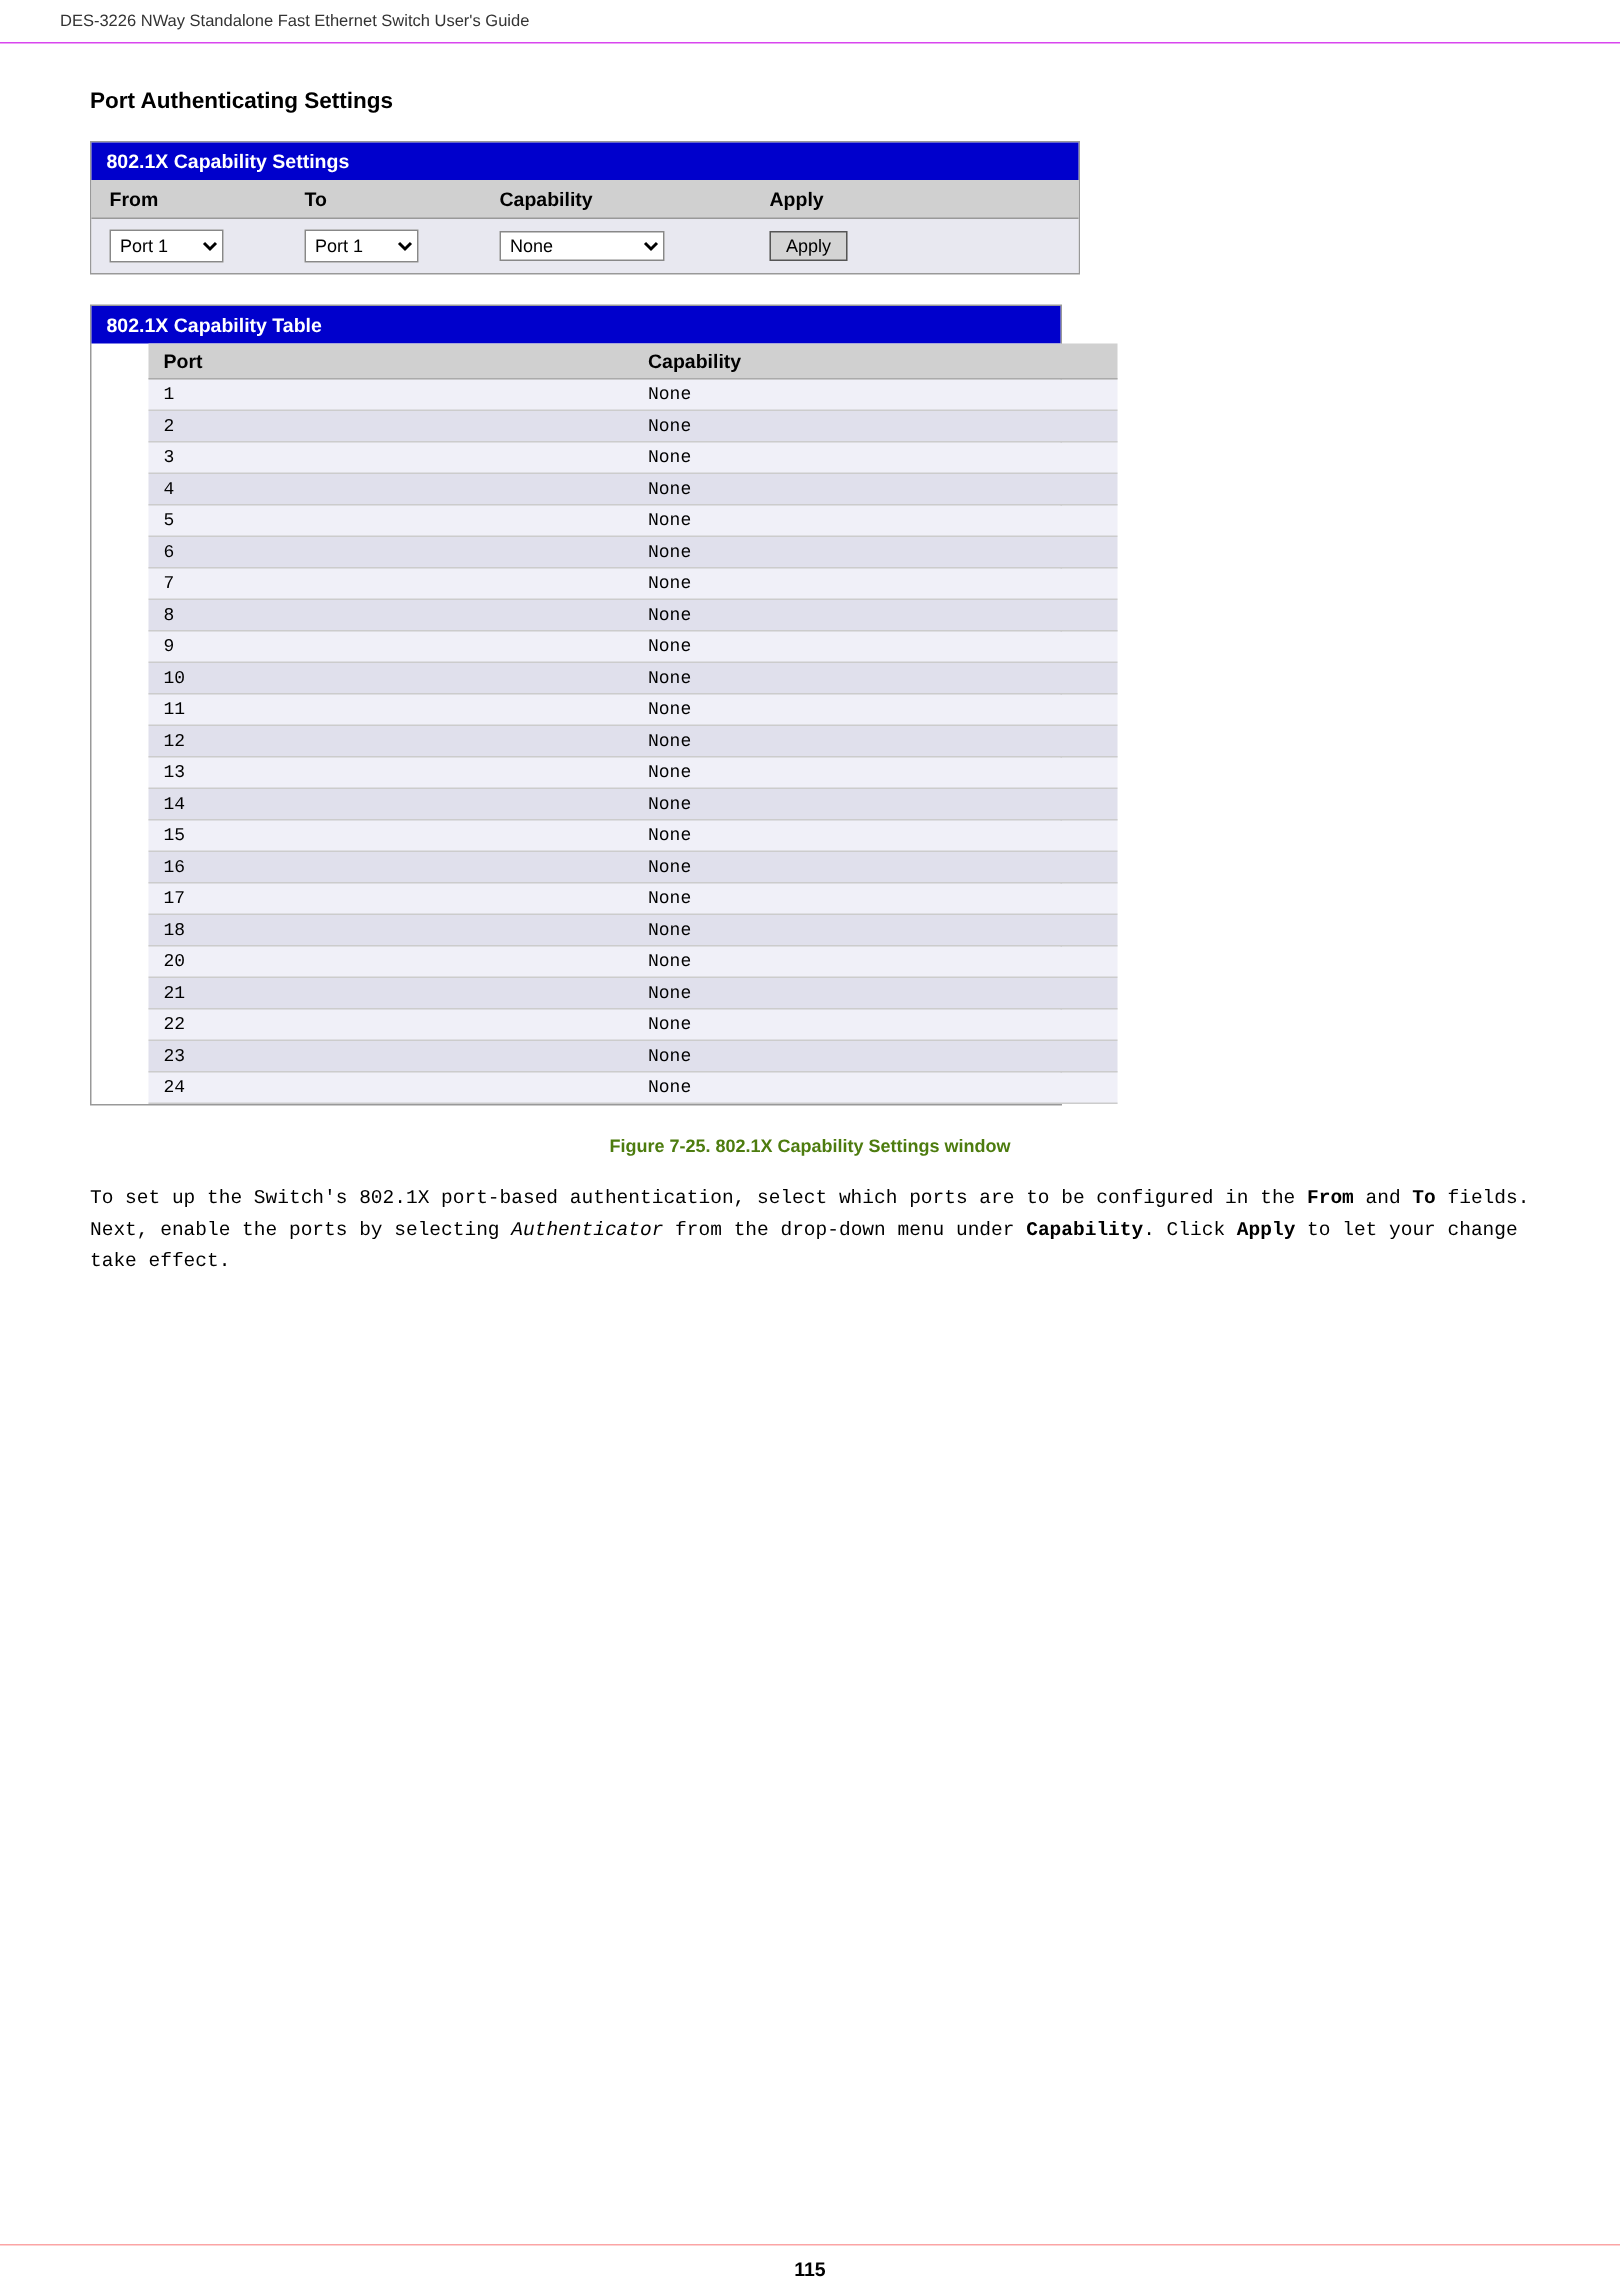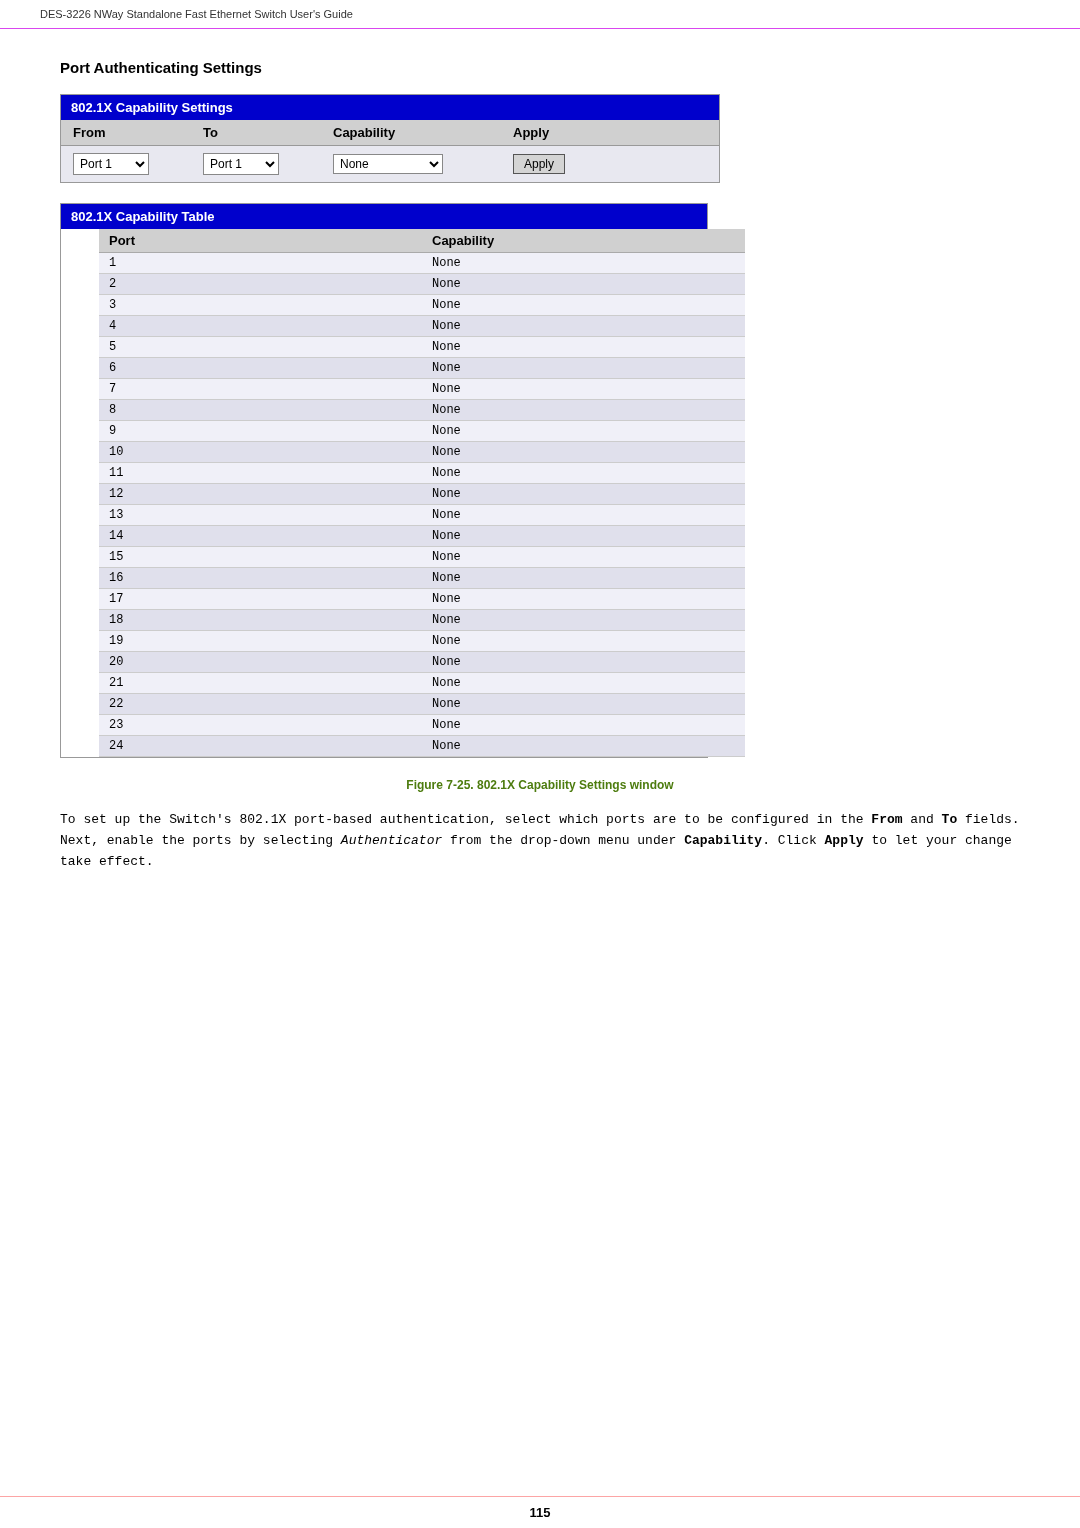--- a/index.html
+++ b/index.html
@@ -281,24 +281,20 @@
             </tr>
             <tr>
               <td>17</td>
               <td>None</td>
             </tr>
             <tr>
               <td>18</td>
               <td>None</td>
             </tr>
             <tr>
-              <td>19</td>
-              <td>None</td>
-            </tr>
-            <tr>
               <td>20</td>
               <td>None</td>
             </tr>
             <tr>
               <td>21</td>
               <td>None</td>
             </tr>
             <tr>
               <td>22</td>
               <td>None</td>

